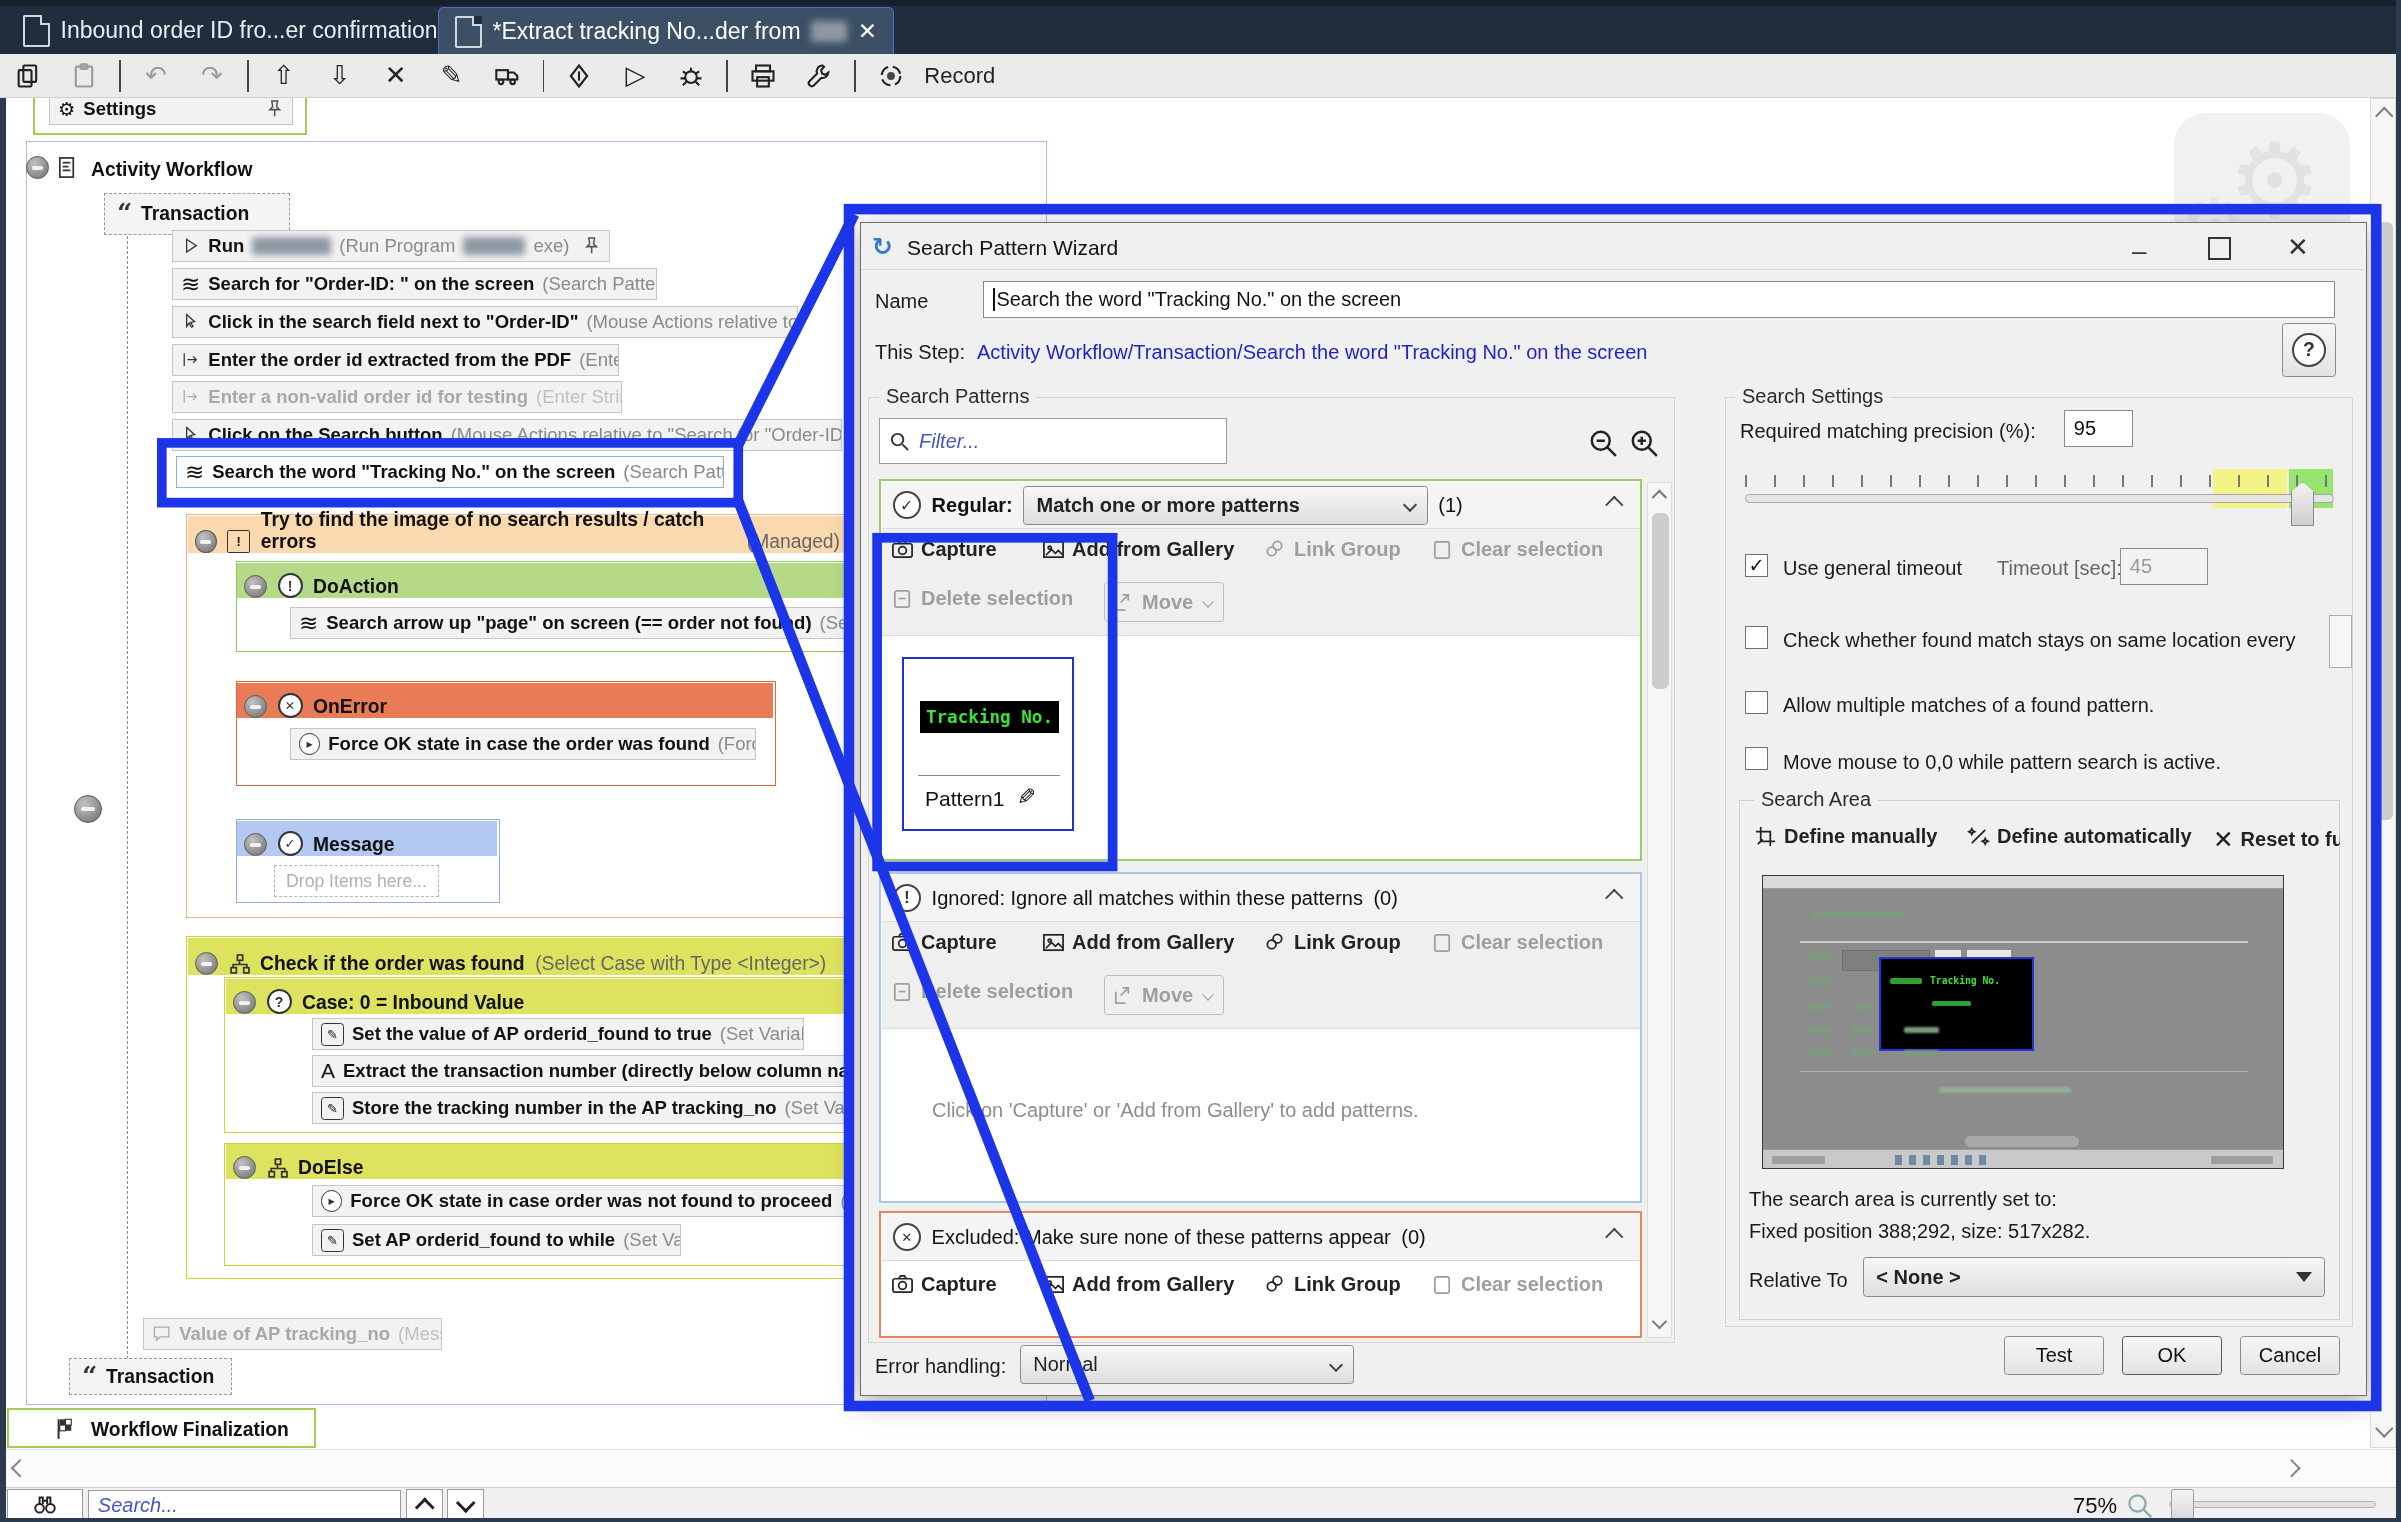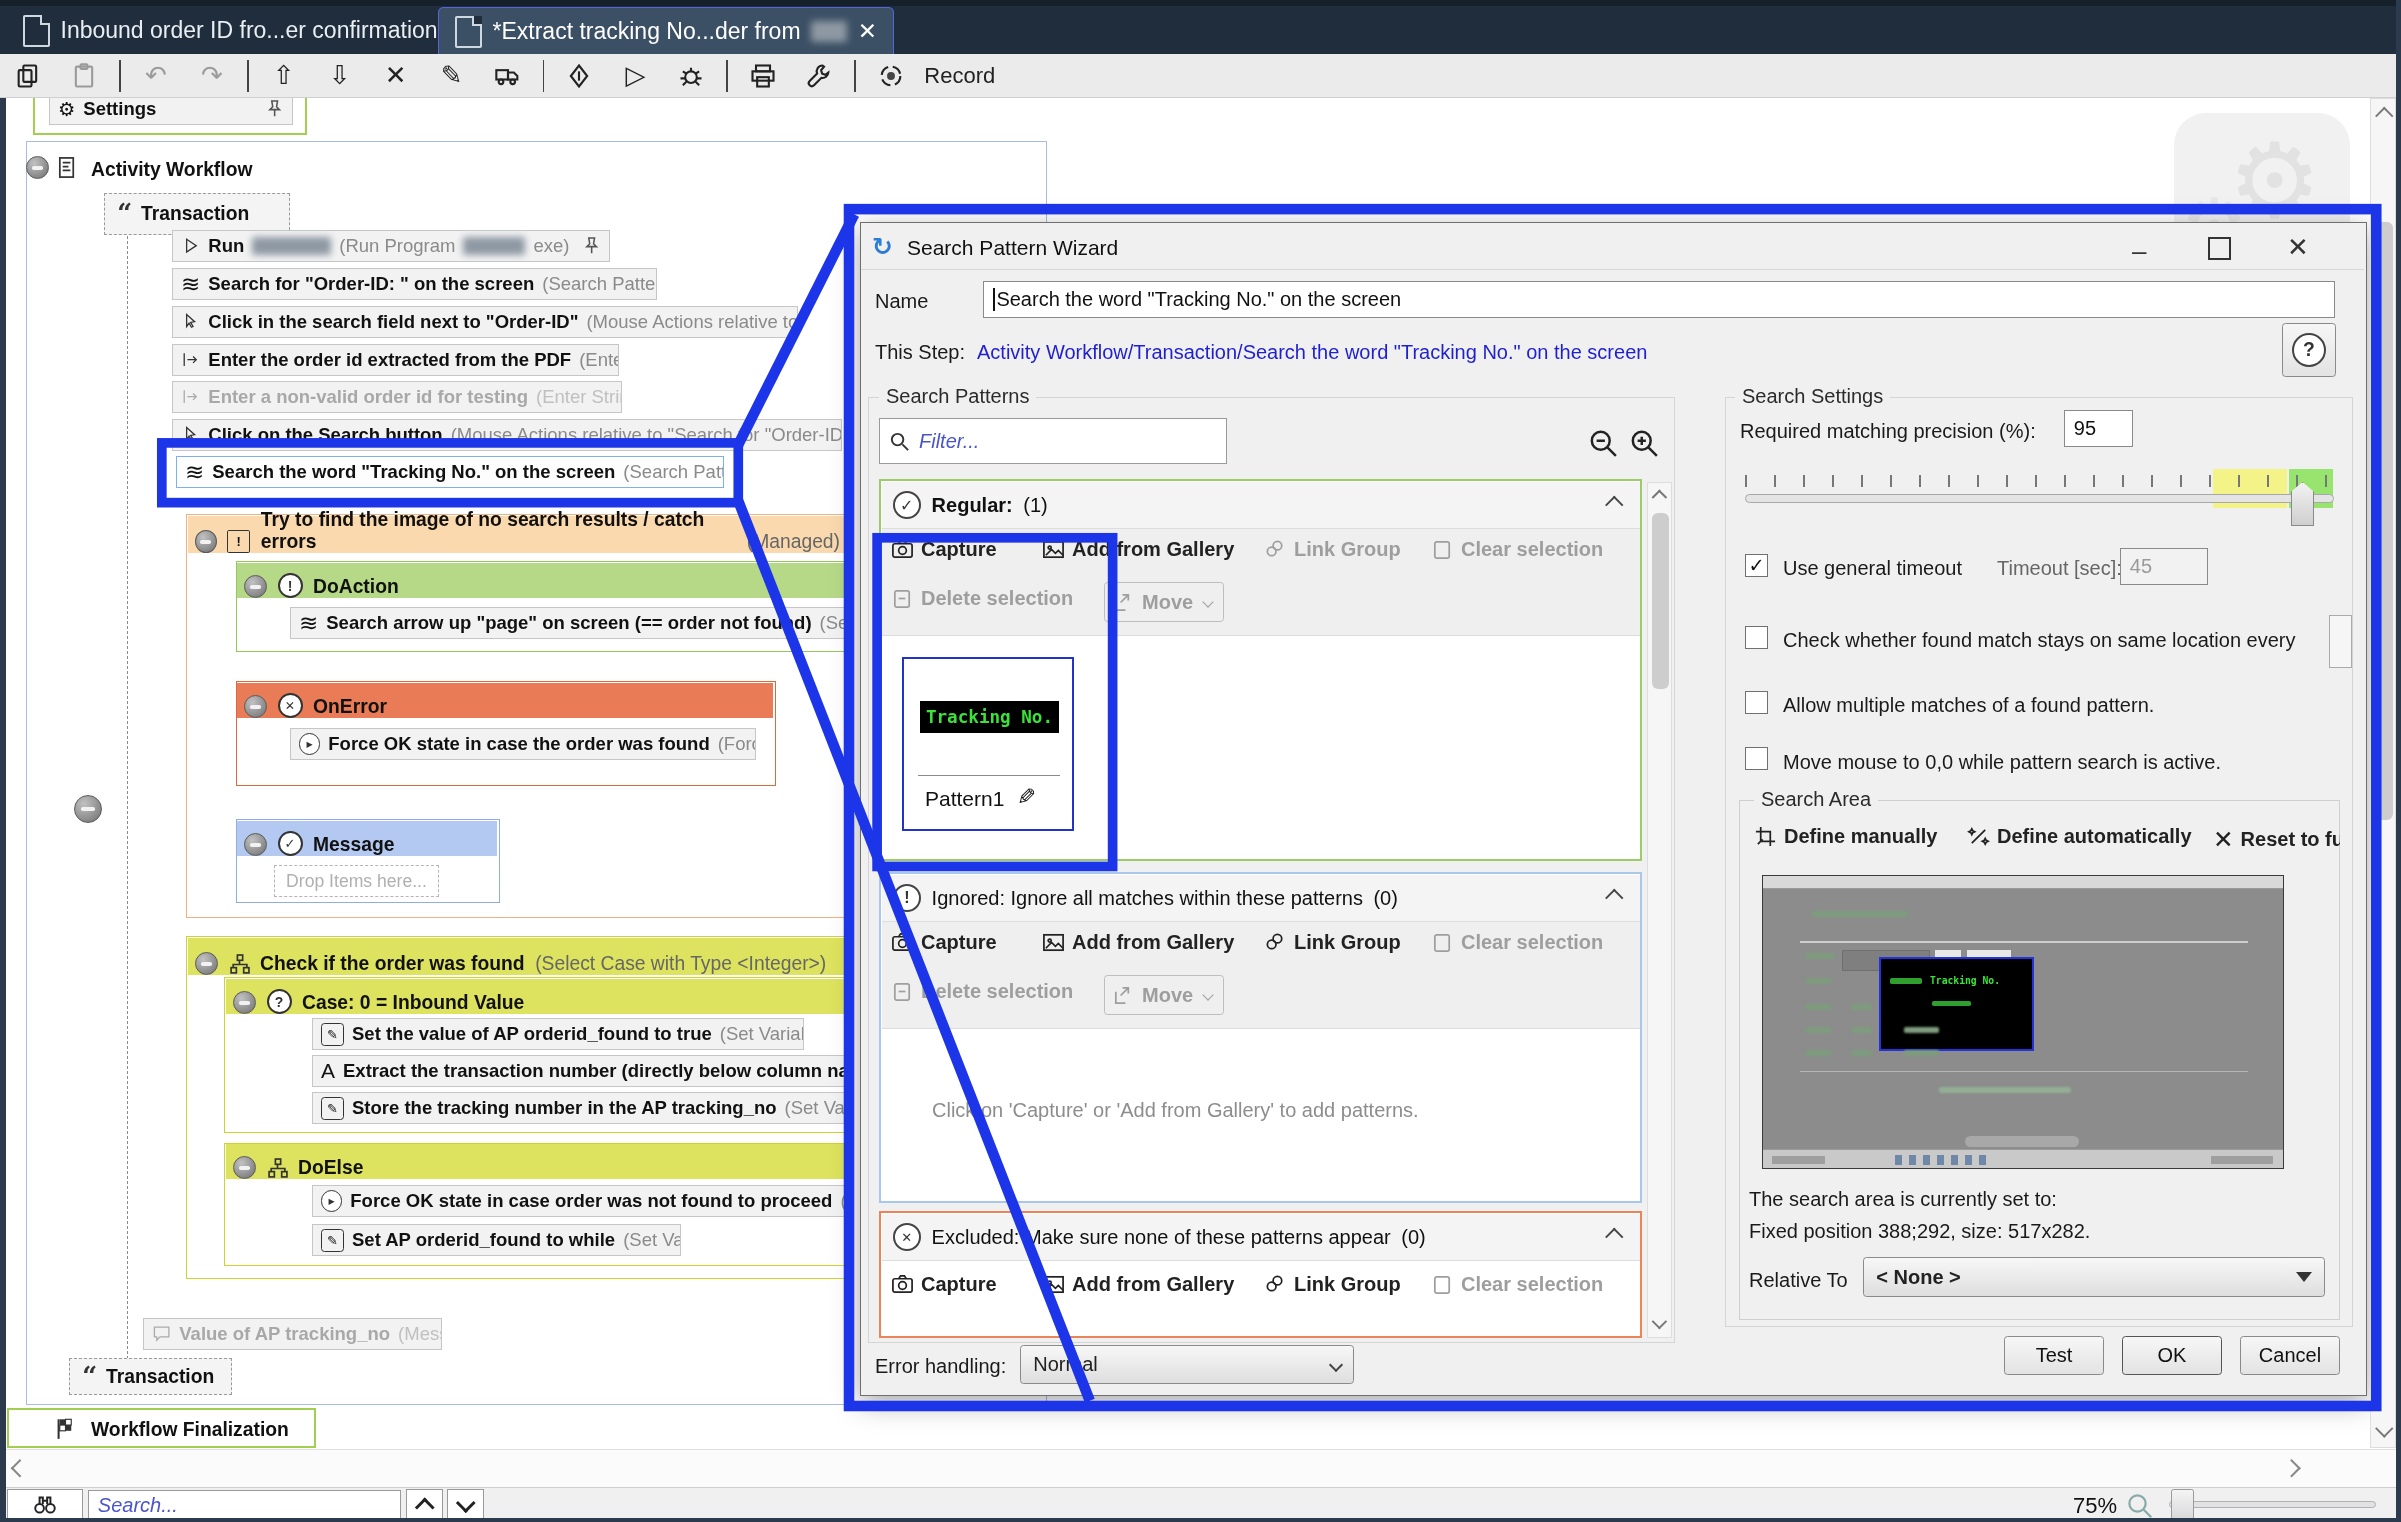--- a/index.html
+++ b/index.html
@@ -413,20 +413,24 @@
   </svg>
 <svg class="abs" style="left:1628px;top:427px;z-index:12" width="33" height="33" viewBox="0 0 24 24">
     <circle cx="10" cy="10" r="6.5" fill="none" stroke="#222" stroke-width="1.8"></circle>
     <path d="M7 10h6M10 7v6M15 15l6 6" stroke="#222" stroke-width="1.8"></path>
   </svg>
 
 <div class="abs psec" style="left:879px;top:479px;width:763px;height:382px;border:2.2px solid #9ccb6b;z-index:11"></div>
 <div class="abs psec-h" style="left:882px;top:482px;width:758px;height:47px;z-index:12">
   <span class="ring" style="width:24.6px;height:24.6px;font-size:16px;border-color:#444">✓</span>
   <b>Regular:</b>
+  <div class="combo" style="width:378px;height:37px">
+    <span>Match one or more patterns</span>
+      <span class="chev down"></span>
+  </div>
   <span>(1)</span>
   <span class="chev up" style="margin-left:auto;margin-right:8.8px"></span>
 </div>
 <div class="abs ptool" style="left:882px;top:529px;width:758px;height:107px;z-index:12"></div>
 <div class="abs tbtn" style="left:891px;top:538px;z-index:13">
     <svg viewBox="0 0 24 24">
       <rect x="2" y="6" width="20" height="14" rx="2"></rect>
       <circle cx="12" cy="13" r="4"></circle>
       <path d="M8 6l2-3h4l2 3"></path>
     </svg>

